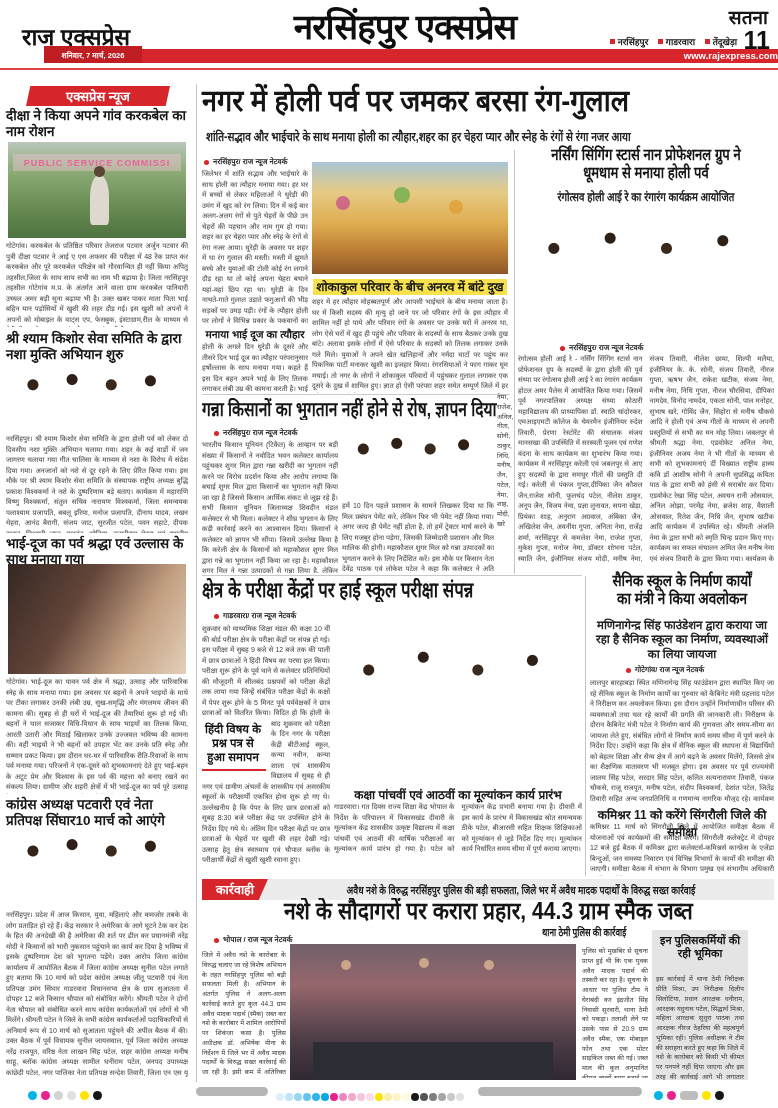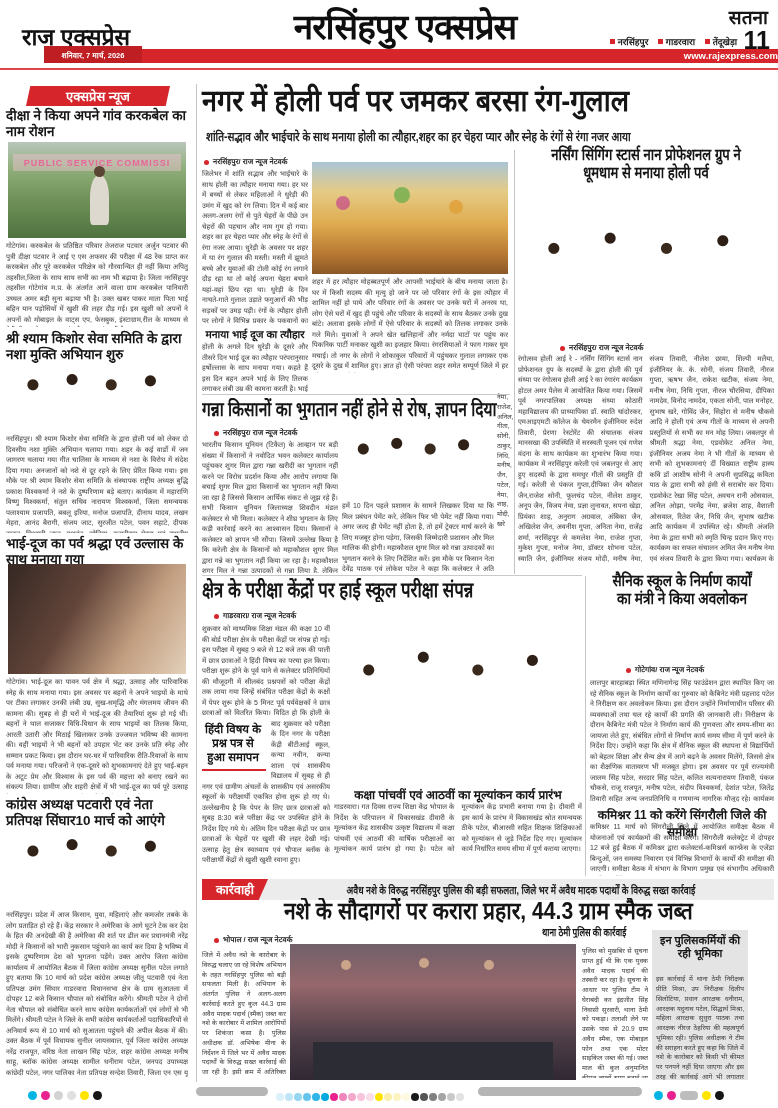--- a/index.html
+++ b/index.html
@@ -118,25 +118,27 @@
   <div class="abs body-txt" style="left:202px;top:169px;width:106px;height:154px;">जिलेभर में शांति सद्भाव और भाईचारे के साथ होली का त्यौहार मनाया गया। हर घर में बच्चों से लेकर महिलाओं ने धुरेड़ी की उमंग में खुद को रंग लिया। दिन में कई बार अलग-अलग रंगों से पुते चेहरों के पीछे उन चेहरों की पहचान और नाम गुम हो गया। शहर का हर चेहरा प्यार और स्नेह के रंगों से रंगा नजर आया। धुरेड़ी के अवसर पर शहर में था रंग गुलाल की मस्ती। मस्ती में झूमते बच्चे और युवाओं की टोली कोई रंग लगाने दौड़ रहा था तो कोई अपना चेहरा बचाने यहां-वहां छिप रहा था। धुरेड़ी के दिन नाचते-गाते गुलाल उड़ाते फगुआरों की भीड़ सड़कों पर उमड़ पड़ी। रंगों के त्यौहार होली पर लोगों ने विभिन्न प्रकार के पकवानों का पूरा मजा लिया। लोगों में होली की छुट्टी का पूरा मजा रंग खेलने के बाद घरों में रहकर गुलाब जामुन खाए तो कुछ ने दही और बालूशाही का लुत्फ उठाया। महिलाओं ने पूर्व से ही स्वादिष्ट व्यंजन बनाकर रख लिए थे तो कुछ महिलाएं जायके का स्वाद बढ़ाने के लिए रसोई में व्यस्त नजर आईं।</div>
   <div class="abs subhead-c" style="left:202px;top:327px;width:106px;">मनाया भाई दूज का त्यौहार</div>
   <div class="abs body-txt" style="left:202px;top:342px;width:106px;height:52px;">होली के अगले दिन धुरेड़ी के दूसरे और तीसरे दिन भाई दूज का त्यौहार परंपरानुसार हर्षोल्लास के साथ मनाया गया। कहते हैं इस दिन बहन अपने भाई के लिए तिलक लगाकर लंबी उम्र की कामना करती है। भाई को हर मुसीबत परेशानी से दूर रखने की दुआ कर भाई को आशीर्वाद देने के साथ साथ इस भाई दूज त्यौहार से भाई बहन के पवित्र रिश्ते मजबूत होते हैं।</div>
 
   <div class="photo p-holi" style="left:312px;top:162px;width:196px;height:112px;">
     <span style="position:absolute;left:12%;top:30%;width:14px;height:14px;border-radius:50%;background:#c8558a;opacity:.8;"></span>
     <span style="position:absolute;left:42%;top:22%;width:16px;height:16px;border-radius:50%;background:#6fae4e;opacity:.8;"></span>
     <span style="position:absolute;left:70%;top:34%;width:14px;height:14px;border-radius:50%;background:#e0a23c;opacity:.9;"></span>
   </div>
   <div class="abs" style="left:312px;top:277px;width:196px;height:116px;overflow:hidden;">
+    <div style="text-align:center;margin-bottom:2px;"><span class="hl">शोकाकुल परिवार के बीच अनरव में बांटे दुख</span></div>
     <div class="body-txt" style="height:96px;">शहर में हर त्यौहार मोहब्बतपूर्ण और आपसी भाईचारे के बीच मनाया जाता है। घर में किसी सदस्य की मृत्यु हो जाने पर जो परिवार रंगों के इस त्यौहार में शामिल नहीं हो पाये और परिवार रंगों के अवसर पर उनके घरों में अनरव था, लोग ऐसे घरों में खुद ही पहुंचे और परिवार के सदस्यों के साथ बैठकर उनके दुख बांटे। अलावा इसके लोगों में ऐसे परिवार के सदस्यों को तिलक लगाकर उनके गले मिले। युवाओं ने अपने खेत खलिहानों और नर्मदा घाटों पर पहुंच कर पिकनिक पार्टी मनाकर खुशी का इजहार किया। रंगरसियाओं ने फाग गाकर धूम मचाई। तो नगर के लोगों ने शोकाकुल परिवारों में पहुंचकर गुलाल लगाकर एक दूसरे के दुख में शामिल हुए। ज्ञात हो ऐसी परंपरा शहर समेत सम्पूर्ण जिले में हर त्यौहार पर रहती है।</div>
   </div>
 
   <div class="rule-v" style="left:514px;top:150px;height:424px;"></div>
   <div class="abs hd" style="left:518px;top:146px;width:256px;font-size:16px;text-align:center;"><span class="condc" style="white-space:normal;">नर्सिंग सिंगिंग स्टार्स नान प्रोफेशनल ग्रुप ने धूमधाम से मनाया होली पर्व</span></div>
+  <div class="abs" style="left:518px;top:188px;width:256px;font-size:12px;font-weight:600;color:#222;text-align:center;"><span class="condc">रंगोत्सव होली आई रे का रंगारंग कार्यक्रम आयोजित</span></div>
   <div class="photo p-group heads" style="left:518px;top:210px;width:256px;height:128px;"></div>
   <div class="abs byline" style="left:560px;top:342px;">
     <span class="bdot"></span><span>नरसिंहपुर/ राज न्यूज नेटवर्क</span>
   </div>
   <div class="abs body-txt cols2" style="left:518px;top:354px;width:256px;height:218px;">रंगोत्सव होली आई रे - नर्सिंग सिंगिंग स्टार्स नान प्रोफेशनल ग्रुप के सदस्यों के द्वारा होली की पूर्व संध्या पर रंगोत्सव होली आई रे का रंगारंग कार्यक्रम होटल अमर पैलेस में आयोजित किया गया। जिसमें पूर्व नगरपालिका अध्यक्ष संध्या कोठारी महाविद्यालय की प्राध्यापिका डॉ. स्वाति चांदोरकर, एमआइएमटी कॉलेज के चेयरमैन इंजीनियर रुदेश तिवारी, प्रेरणा रेस्टोरेंट की संचालक संजय मानसखा की उपस्थिति में सरस्वती पूजन एवं गणेश वंदना के साथ कार्यक्रम का शुभारंभ किया गया। कार्यक्रम में नरसिंहपुर करेली एवं जबलपुर से आए हुए सदस्यों के द्वारा समधुर गीतों की प्रस्तुति दी गई। करेली से पंकज गुप्ता,दीपिका जैन कौशल जैन,राजेश सोनी, फूलचंद पटेल, नीलेश ठाकुर, अनूप जैन, विजय नेमा, प्रज्ञा लुनावत, सपना खेड़ा, प्रियंका शाह, अनुराग अग्रवाल, अंबिका जैन, अखिलेश जैन, अवनीश गुप्ता, अनिता नेमा, राजेंद्र शर्मा, नरसिंहपुर से कमलेश नेमा, राजेश गुप्ता, मुकेश गुप्ता, मनोज नेमा, डॉक्टर शोभना पटेल, स्वाति जैन, इंजीनियर संजय मोदी, मनीष नेमा, संजय तिवारी, नीलेश छाया, शिल्पी मलैया, इंजीनियर के. के. सोनी, संजय तिवारी, नीरज गुप्ता, ऋषभ जैन, राकेश खटीक, संजय नेमा, मनीष नेमा, निधि गुप्ता, नीरज चौरसिया, दीपिका नामदेव, विनोद नामदेव, एकता सोनी, पाल मनोहर, सुभाष खरे, गोविंद जैन, सिहोरा से मनीष चौकसे आदि ने होली एवं अन्य गीतों के माध्यम से अपनी प्रस्तुतियों से सभी का मन मोह लिया। जबलपुर से श्रीमती श्रद्धा नेमा, एडवोकेट अनिल नेमा, इंजीनियर अजय नेमा ने भी गीतों के माध्यम से सभी को शुभकामनाएं दीं विख्यात राष्ट्रीय हास्य कवि डॉ आशीष सोनी ने अपनी सुप्रसिद्ध कविता पाठ के द्वारा सभी को हंसी से सराबोर कर दिया। एडवोकेट रेखा सिंह पटेल, अवचन रानी ओसवाल, अनिल ओझा, परमेंद्र नेमा, ब्रजेश शाह, वैशाली ओसवाल, रितेश जैन, निधि जैन, सुभाष खटीक आदि कार्यक्रम में उपस्थित रहे। श्रीमती अंजलि नेमा के द्वारा सभी को स्मृति चिन्ह प्रदान किए गए। कार्यक्रम का सफल संचालन अमित जैन मनीष नेमा एवं संजय तिवारी के द्वारा किया गया। कार्यक्रम के संयोजक इंजीनियर केके सोनी ने आभार व्यक्त किया।</div>
   <div class="abs body-sm" style="left:497px;top:392px;width:16px;height:164px;">नेमा, राजेश, अनिल, गीता, सोनी, ठाकुर, निधि, मनीष, जैन, पटेल, नेमा, शाह, मोदी, खरे</div>
 
   <div class="rule-h" style="left:202px;top:394px;width:308px;"></div>
   <div class="abs hd" style="left:202px;top:398px;width:320px;font-size:20px;overflow:hidden;"><span class="cond" style="transform:scaleX(.78);">गन्ना किसानों का भुगतान नहीं होने से रोष, ज्ञापन दिया</span></div>
   <div class="abs byline" style="left:214px;top:427px;">
@@ -155,20 +157,21 @@
     <span>शुक्रवार को माध्यमिक शिक्षा मंडल की कक्षा 10 वीं की बोर्ड परीक्षा क्षेत्र के परीक्षा केंद्रों पर संपन्न हो गई। इस परीक्षा में सुबह 9 बजे से 12 बजे तक की पाली में छात्र छात्राओं ने हिंदी विषय का परचा हल किया। परीक्षा शुरू होने के पूर्व थाने से कलेक्टर प्रतिनिधियों की मौजूदगी में सीलबंद प्रश्नपत्रों को परीक्षा केंद्रों तक लाया गया जिन्हें संबंधित परीक्षा केंद्रों के कक्षों में पेपर शुरू होने के 5 मिनट पूर्व पर्यवेक्षकों ने छात्र छात्राओं को वितरित किया। विदित</span>
     <span class="inset">हिंदी विषय के प्रश्न पत्र से हुआ समापन</span>
     <span>हो कि होली के बाद शुक्रवार को परीक्षा के दिन नगर के परीक्षा केंद्री बीटीआई स्कूल, कन्या नवीन, कन्या शाला एवं शासकीय विद्यालय में सुबह से ही नगर एवं ग्रामीण अंचलों के शासकीय एवं असरकीय स्कूलों के परीक्षार्थी एकत्रित होना शुरू हो गए थे। उल्लेखनीय है कि पेपर के लिए छात्र छात्राओं को सुबह 8:30 बजे परीक्षा केंद्र पर उपस्थित होने के निर्देश दिए गये थे। अंतिम दिन परीक्षा केंद्रों पर छात्र छात्राओं के चेहरों पर खुशी की लहर देखी गई। उत्साह हेतु क्षेत्र स्वाध्याय एवं चौपाल ब्लॉक के परीक्षार्थी केंद्रों से खुशी खुशी रवाना हुए।</span>
   </div>
   <div class="photo p-school heads" style="left:334px;top:622px;width:248px;height:160px;"></div>
   <div class="abs subhead-c" style="left:334px;top:786px;width:248px;font-size:12px;">कक्षा पांचवीं एवं आठवीं का मूल्यांकन कार्य प्रारंभ</div>
   <div class="abs body-txt cols2" style="left:334px;top:802px;width:248px;height:70px;">गाडरवारा। गत दिवस राज्य शिक्षा केंद्र भोपाल के निर्देश के परिपालन में विकासखंड दीवारी के मूल्यांकन केंद्र शासकीय उत्कृष्ट विद्यालय में कक्षा पांचवीं एवं आठवीं की वार्षिक परीक्षाओं का मूल्यांकन कार्य प्रारंभ हो गया है। पटेल को मूल्यांकन केंद्र प्रभारी बनाया गया है। दीवारी में इस कार्य के प्रारंभ में विकासखंड स्रोत समन्वयक ठीके पटेल, बीआरसी सहित शिक्षक शिक्षिकाओं को मूल्यांकन से जुड़े निर्देश दिए गए। मूल्यांकन कार्य निर्धारित समय सीमा में पूर्ण कराया जाएगा।</div>
 
   <div class="rule-v" style="left:585px;top:576px;height:300px;"></div>
   <div class="abs hd" style="left:590px;top:572px;width:184px;font-size:16px;text-align:center;"><span class="condc" style="white-space:normal;transform:scaleX(.85);">सैनिक स्कूल के निर्माण कार्यों का मंत्री ने किया अवलोकन</span></div>
+  <div class="abs" style="left:590px;top:618px;width:184px;font-size:11.5px;font-weight:600;color:#222;text-align:center;line-height:1.25;">मणिनागेन्द्र सिंह फाउंडेशन द्वारा कराया जा रहा है सैनिक स्कूल का निर्माण, व्यवस्थाओं का लिया जायजा</div>
   <div class="abs byline" style="left:626px;top:664px;">
     <span class="bdot"></span><span>गोटेगांव/ राज न्यूज नेटवर्क</span>
   </div>
   <div class="abs body-txt" style="left:590px;top:678px;width:184px;height:124px;">लालपुर बारहाबड़ा स्थित मणिनागेन्द्र सिंह फाउंडेशन द्वारा स्थापित किए जा रहे सैनिक स्कूल के निर्माण कार्यों का गुरुवार को कैबिनेट मंत्री प्रहलाद पटेल ने निरीक्षण कर अवलोकन किया। इस दौरान उन्होंने निर्माणाधीन परिसर की व्यवस्थाओं तथा चल रहे कार्यों की प्रगति की जानकारी ली। निरीक्षण के दौरान कैबिनेट मंत्री पटेल ने निर्माण कार्य की गुणवत्ता और समय-सीमा का जायजा लेते हुए, संबंधित लोगों से निर्माण कार्य समय सीमा में पूर्ण करने के निर्देश दिए। उन्होंने कहा कि क्षेत्र में सैनिक स्कूल की स्थापना से विद्यार्थियों को बेहतर शिक्षा और सैन्य क्षेत्र में आगे बढ़ने के अवसर मिलेंगे, जिससे क्षेत्र का शैक्षणिक वातावरण भी मजबूत होगा। इस अवसर पर पूर्व राज्यमंत्री जालम सिंह पटेल, सरदार सिंह पटेल, कलित सत्यनारायण तिवारी, पंकज चौकसे, राजू राजपूत, मनीष पटेल, संदीप विश्वकर्मा, देशांत पटेल, जितेंद्र तिवारी सहित अन्य जनप्रतिनिधि व गणमान्य नागरिक मौजूद रहे। कार्यक्रम के दौरान उपस्थित लोगों ने भी सैनिक स्कूल निर्माण को क्षेत्र के लिए महत्वपूर्ण पहल बताते हुए शीघ्र पूर्ण होने की उम्मीद जताई।</div>
   <div class="abs subhead-c" style="left:590px;top:806px;width:184px;font-size:12px;">कमिश्नर 11 को करेंगे सिंगरौली जिले की समीक्षा</div>
   <div class="abs body-txt" style="left:590px;top:822px;width:184px;height:54px;">कमिश्नर 11 मार्च को सिंगरौली जिले में आयोजित समीक्षा बैठक में योजनाओं एवं कार्यक्रमों की समीक्षा करेंगे। सिंगरौली कलेक्ट्रेट में दोपहर 12 बजे हुई बैठक में कमिश्नर द्वारा कलेक्टर्स-कमिश्नर्स कान्फ्रेंस के एजेंडा बिन्दुओं, जन समस्या निवारण एवं विभिन्न विभागों के कार्यों की समीक्षा की जाएगी। समीक्षा बैठक में संभाग के विभाग प्रमुख एवं संभागीय अधिकारी उपस्थित रहेंगे।</div>
 
   <div class="abs strip">
     <div class="strip-label">कार्रवाही</div>
     <div class="kicker"><span class="condc" style="transform:scaleX(.8);">अवैध नशे के विरुद्ध नरसिंहपुर पुलिस की बड़ी सफलता, जिले भर में अवैध मादक पदार्थों के विरुद्ध सख्त कार्रवाई</span></div>

